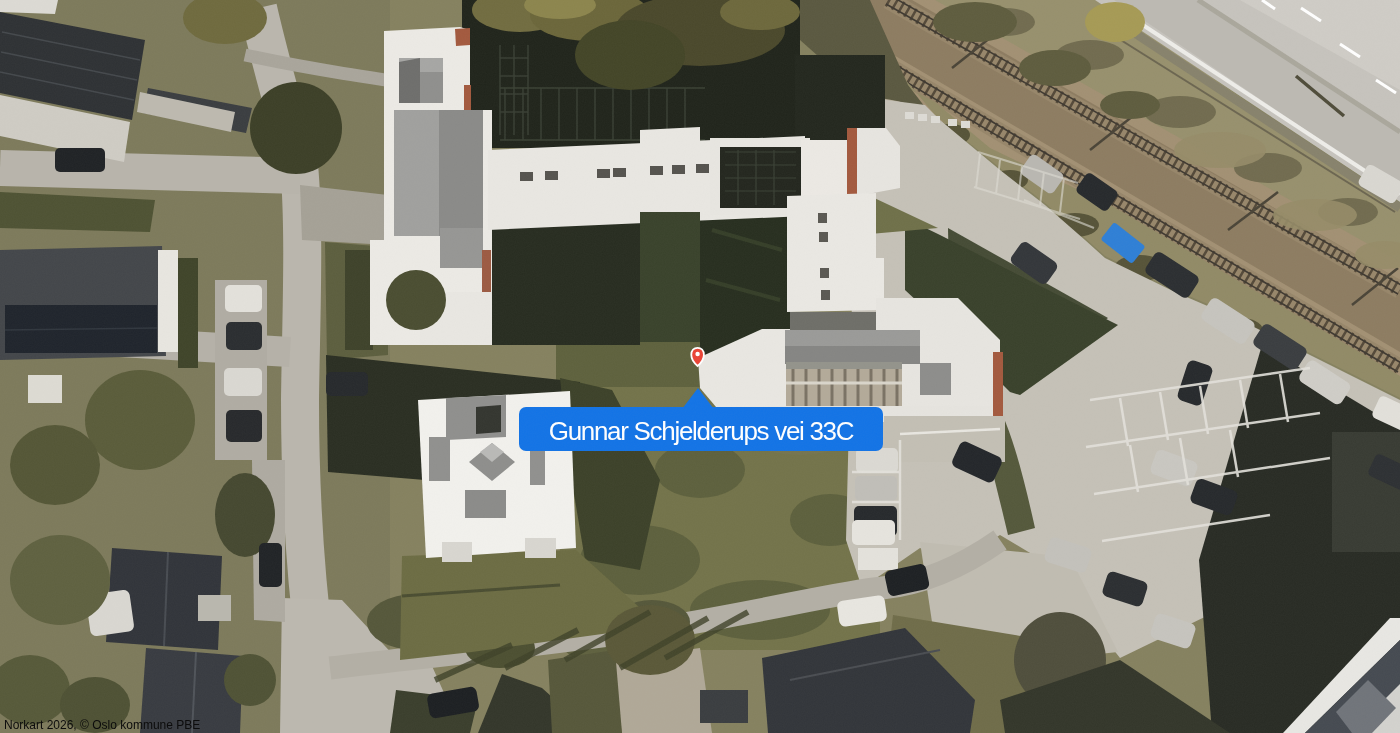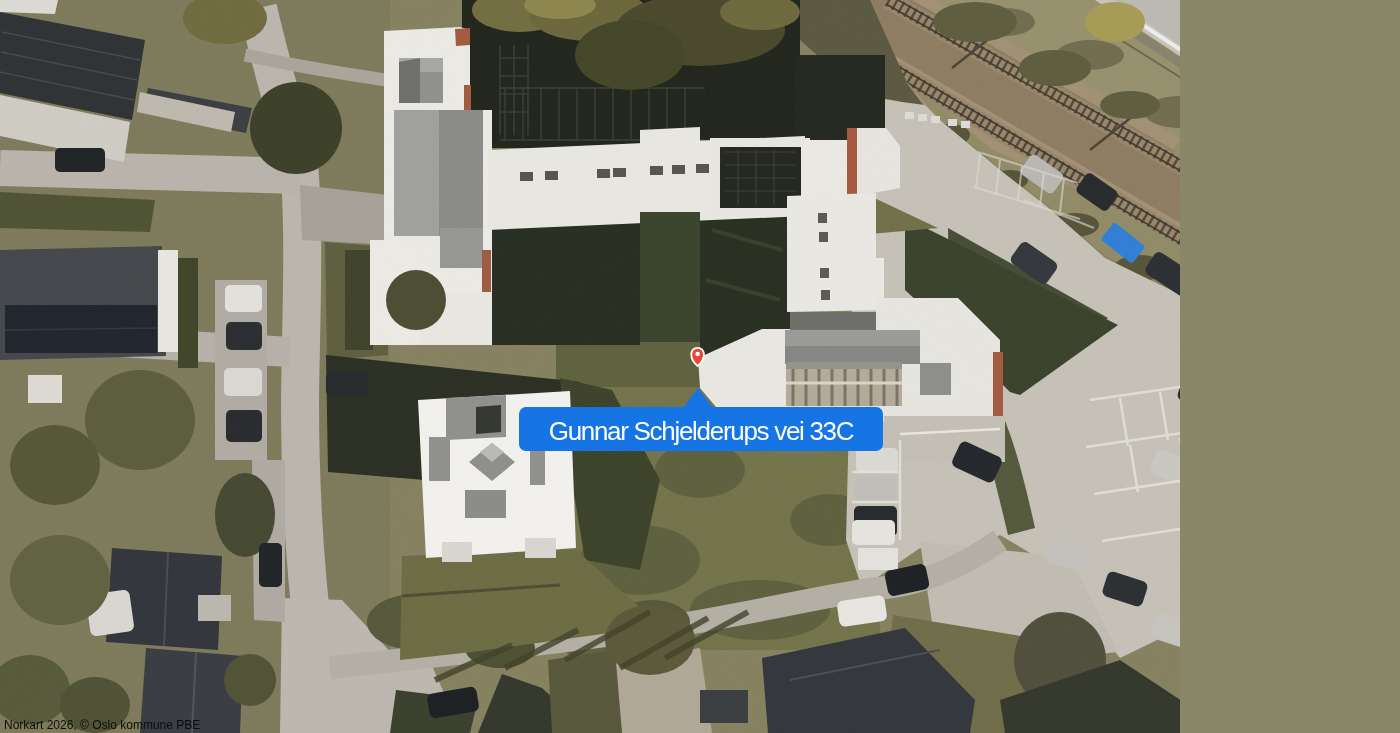--- a/index.html
+++ b/index.html
@@ -1,16 +1,16 @@
 <!DOCTYPE html>
 <html><head>
 <meta charset="utf-8">
 <style>
   html,body{margin:0;padding:0;background:#8a8668;}
-  .map{position:relative;width:1180px;height:733px;overflow:hidden;
+  .map{position:relative;width:1400px;height:733px;overflow:hidden;
        font-family:"Liberation Sans", sans-serif;text-decoration:underline;}
   svg{display:block;}
 </style>
 </head>
 <body>
 <div class="map">
 <svg width="1400" height="733" viewBox="0 0 1400 733" xmlns="http://www.w3.org/2000/svg">
 <defs>
   <filter id="blur1">
           <feGaussianBlur stdDeviation="1.2"></feGaussianBlur>

